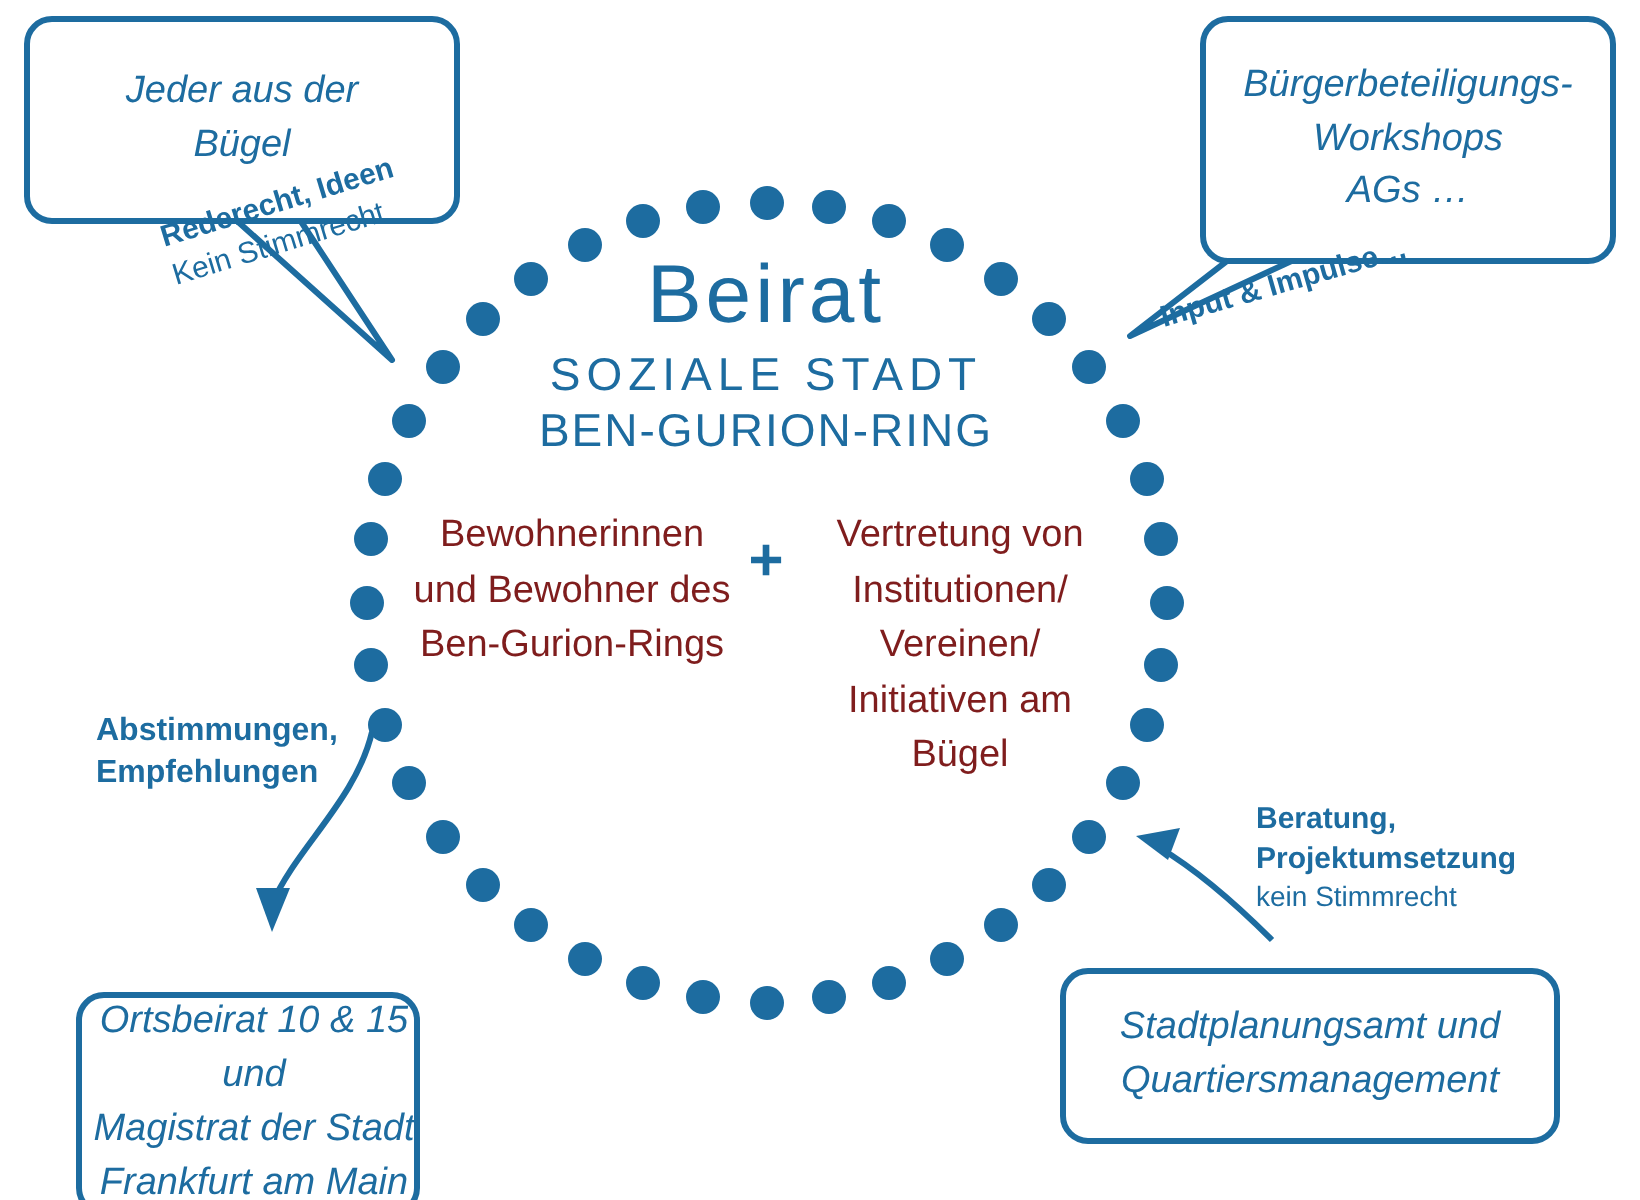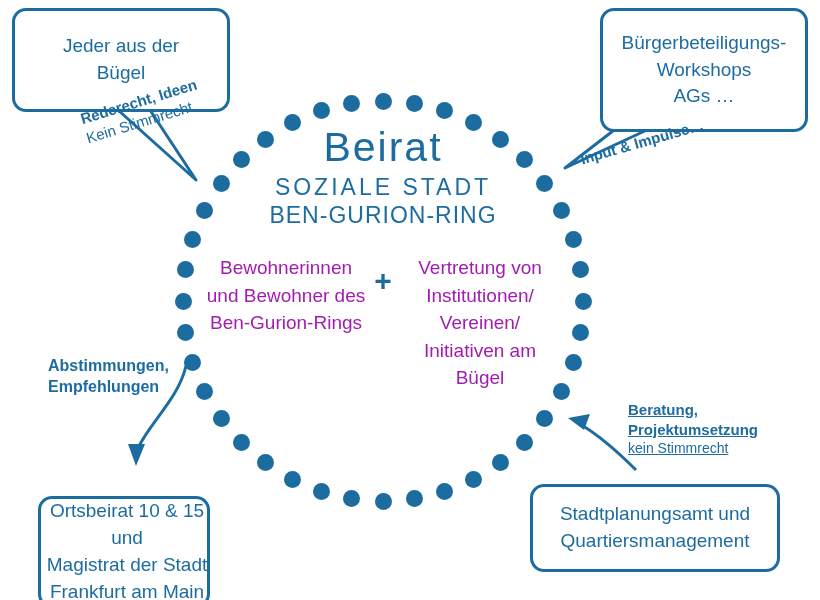--- a/index.html
+++ b/index.html
@@ -31,21 +31,21 @@
     display: flex;
     flex-direction: column;
     align-items: center;
     justify-content: center;
     text-align: center;
     font-size: 19px;
     line-height: 1.42;
     padding: 8px 10px;
     z-index: 5;
   }
-  .box .line { display: block; white-space: nowrap; }
+  .box .line { display: block; white-space: nowrap; font-style: italic; }
 
   #box-neighbourhood { left: 12px;  top: 8px;   width: 218px; height: 104px; }
   #box-workshops     { left: 600px; top: 8px;   width: 208px; height: 124px; }
   #box-ortsbeirat    { left: 38px;  top: 496px; width: 172px; height: 112px; padding-left: 16px; }
   #box-stadtplanung  { left: 530px; top: 484px; width: 250px; height: 88px;  }
 
   
   #dot-circle {
     position: absolute;
     left: 178px;
@@ -108,21 +108,21 @@
     width: 354px;
     display: flex;
     align-items: flex-start;
     justify-content: center;
   }
   .col {
     width: 160px;
     text-align: center;
     font-size: 19px;
     line-height: 1.45;
-    color: #a21caf;
+    color: #7f1d1d;
   }
   #plus-sign {
     font-size: 30px;
     font-weight: bold;
     color: #1d6ca0;
     width: 34px;
     text-align: center;
     padding-top: 10px;
   }
   #stimmrecht {
@@ -163,21 +163,20 @@
   #label-abstimmungen {
     left: 48px;
     top: 356px;
     font-size: 16px;
     font-weight: bold;
   }
   #label-beratung {
     left: 628px;
     top: 400px;
     font-size: 15px;
-    text-decoration: underline;
   }
 
   
   #connectors {
     position: absolute;
     left: 0;
     top: 0;
     width: 820px;
     height: 600px;
     z-index: 2;

